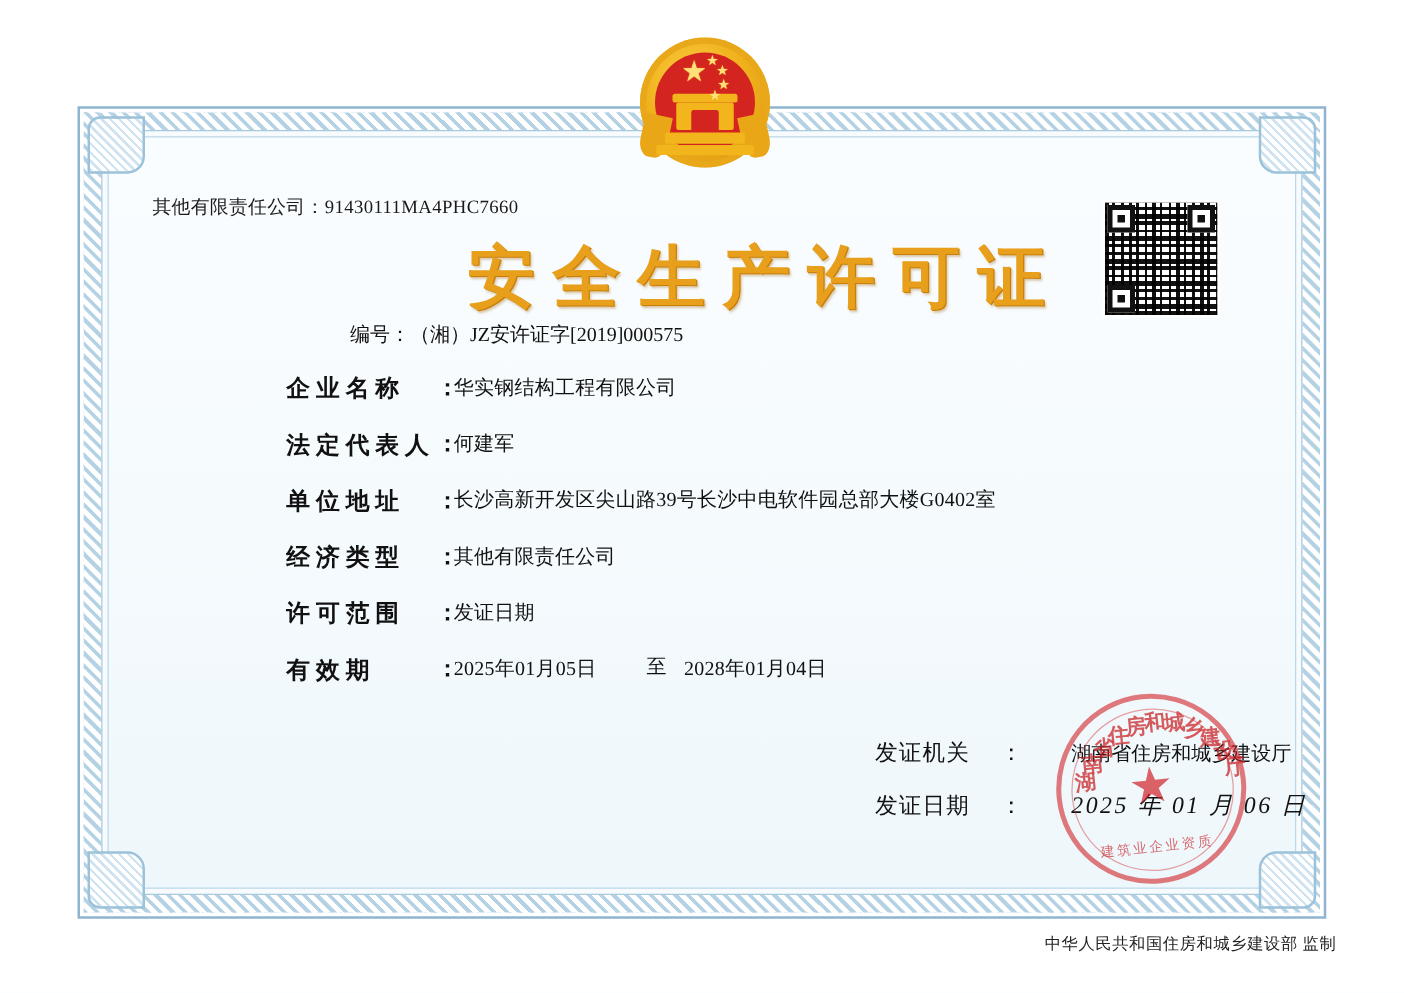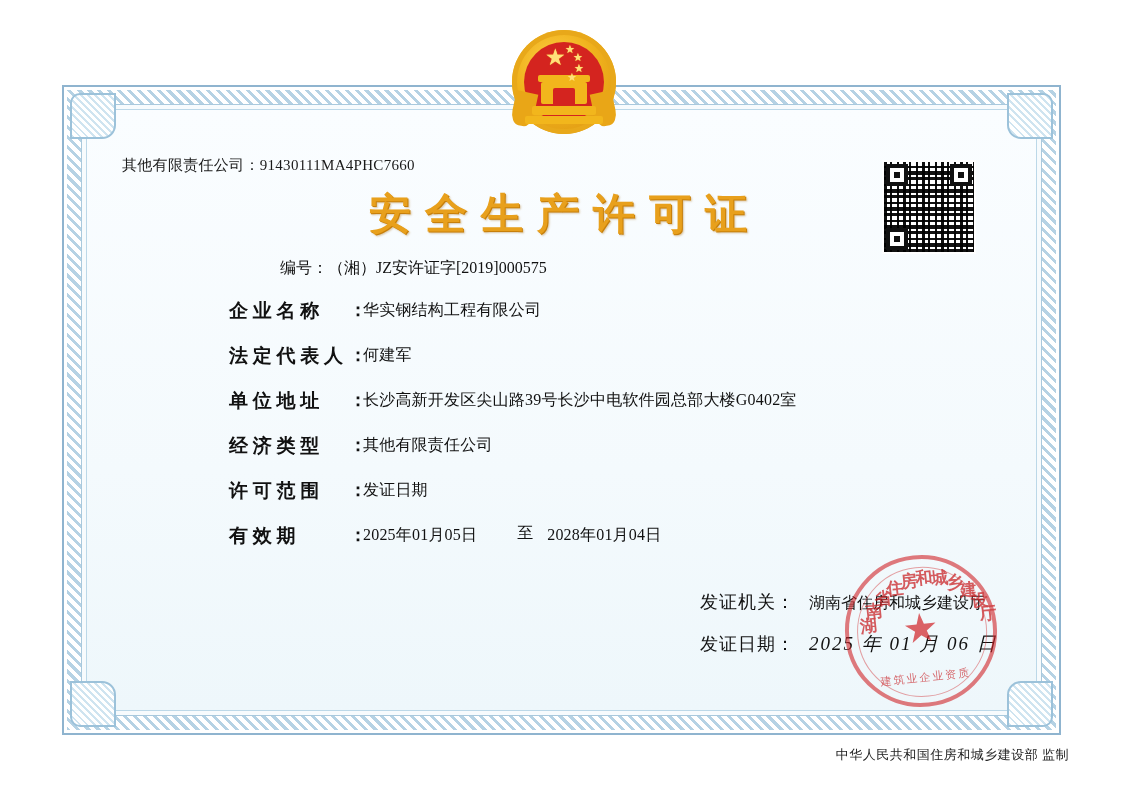--- a/index.html
+++ b/index.html
@@ -165,23 +165,23 @@
     left: 122px; top: 156px;
     font-size: 15px;
     color: #1a1a1a;
     letter-spacing: 0.3px;
     white-space: nowrap;
   }
   .main-title {
     position: absolute;
     left: 280px; top: 186px;
     width: 570px;
-    text-align: center;
+    text-align: right;
     font-family: "Liberation Serif", "DejaVu Serif", serif;
-    font-size: 42px;
+    font-size: 54px;
     font-weight: bold;
     letter-spacing: 14px;
     color: #e8a01c;
     text-shadow:
       1px 1px 0 #c77f0a,
       2px 2px 2px rgba(160,100,5,0.35);
   }
   .serial {
     position: absolute;
     left: 280px; top: 258px;
@@ -268,20 +268,21 @@
     position: absolute;
     left: 700px; top: 590px;
     font-size: 18px;
     color: #111111;
     white-space: nowrap;
   }
   .issuer .row {
     display: flex;
     align-items: baseline;
     margin-bottom: 17px;
+    gap: 24px;
   }
   .issuer .lbl {
     font-size: 18px;
     letter-spacing: 1px;
   }
   .issuer .val {
     font-size: 16px;
     padding-left: 14px;
   }
   .issuer .dateval {

